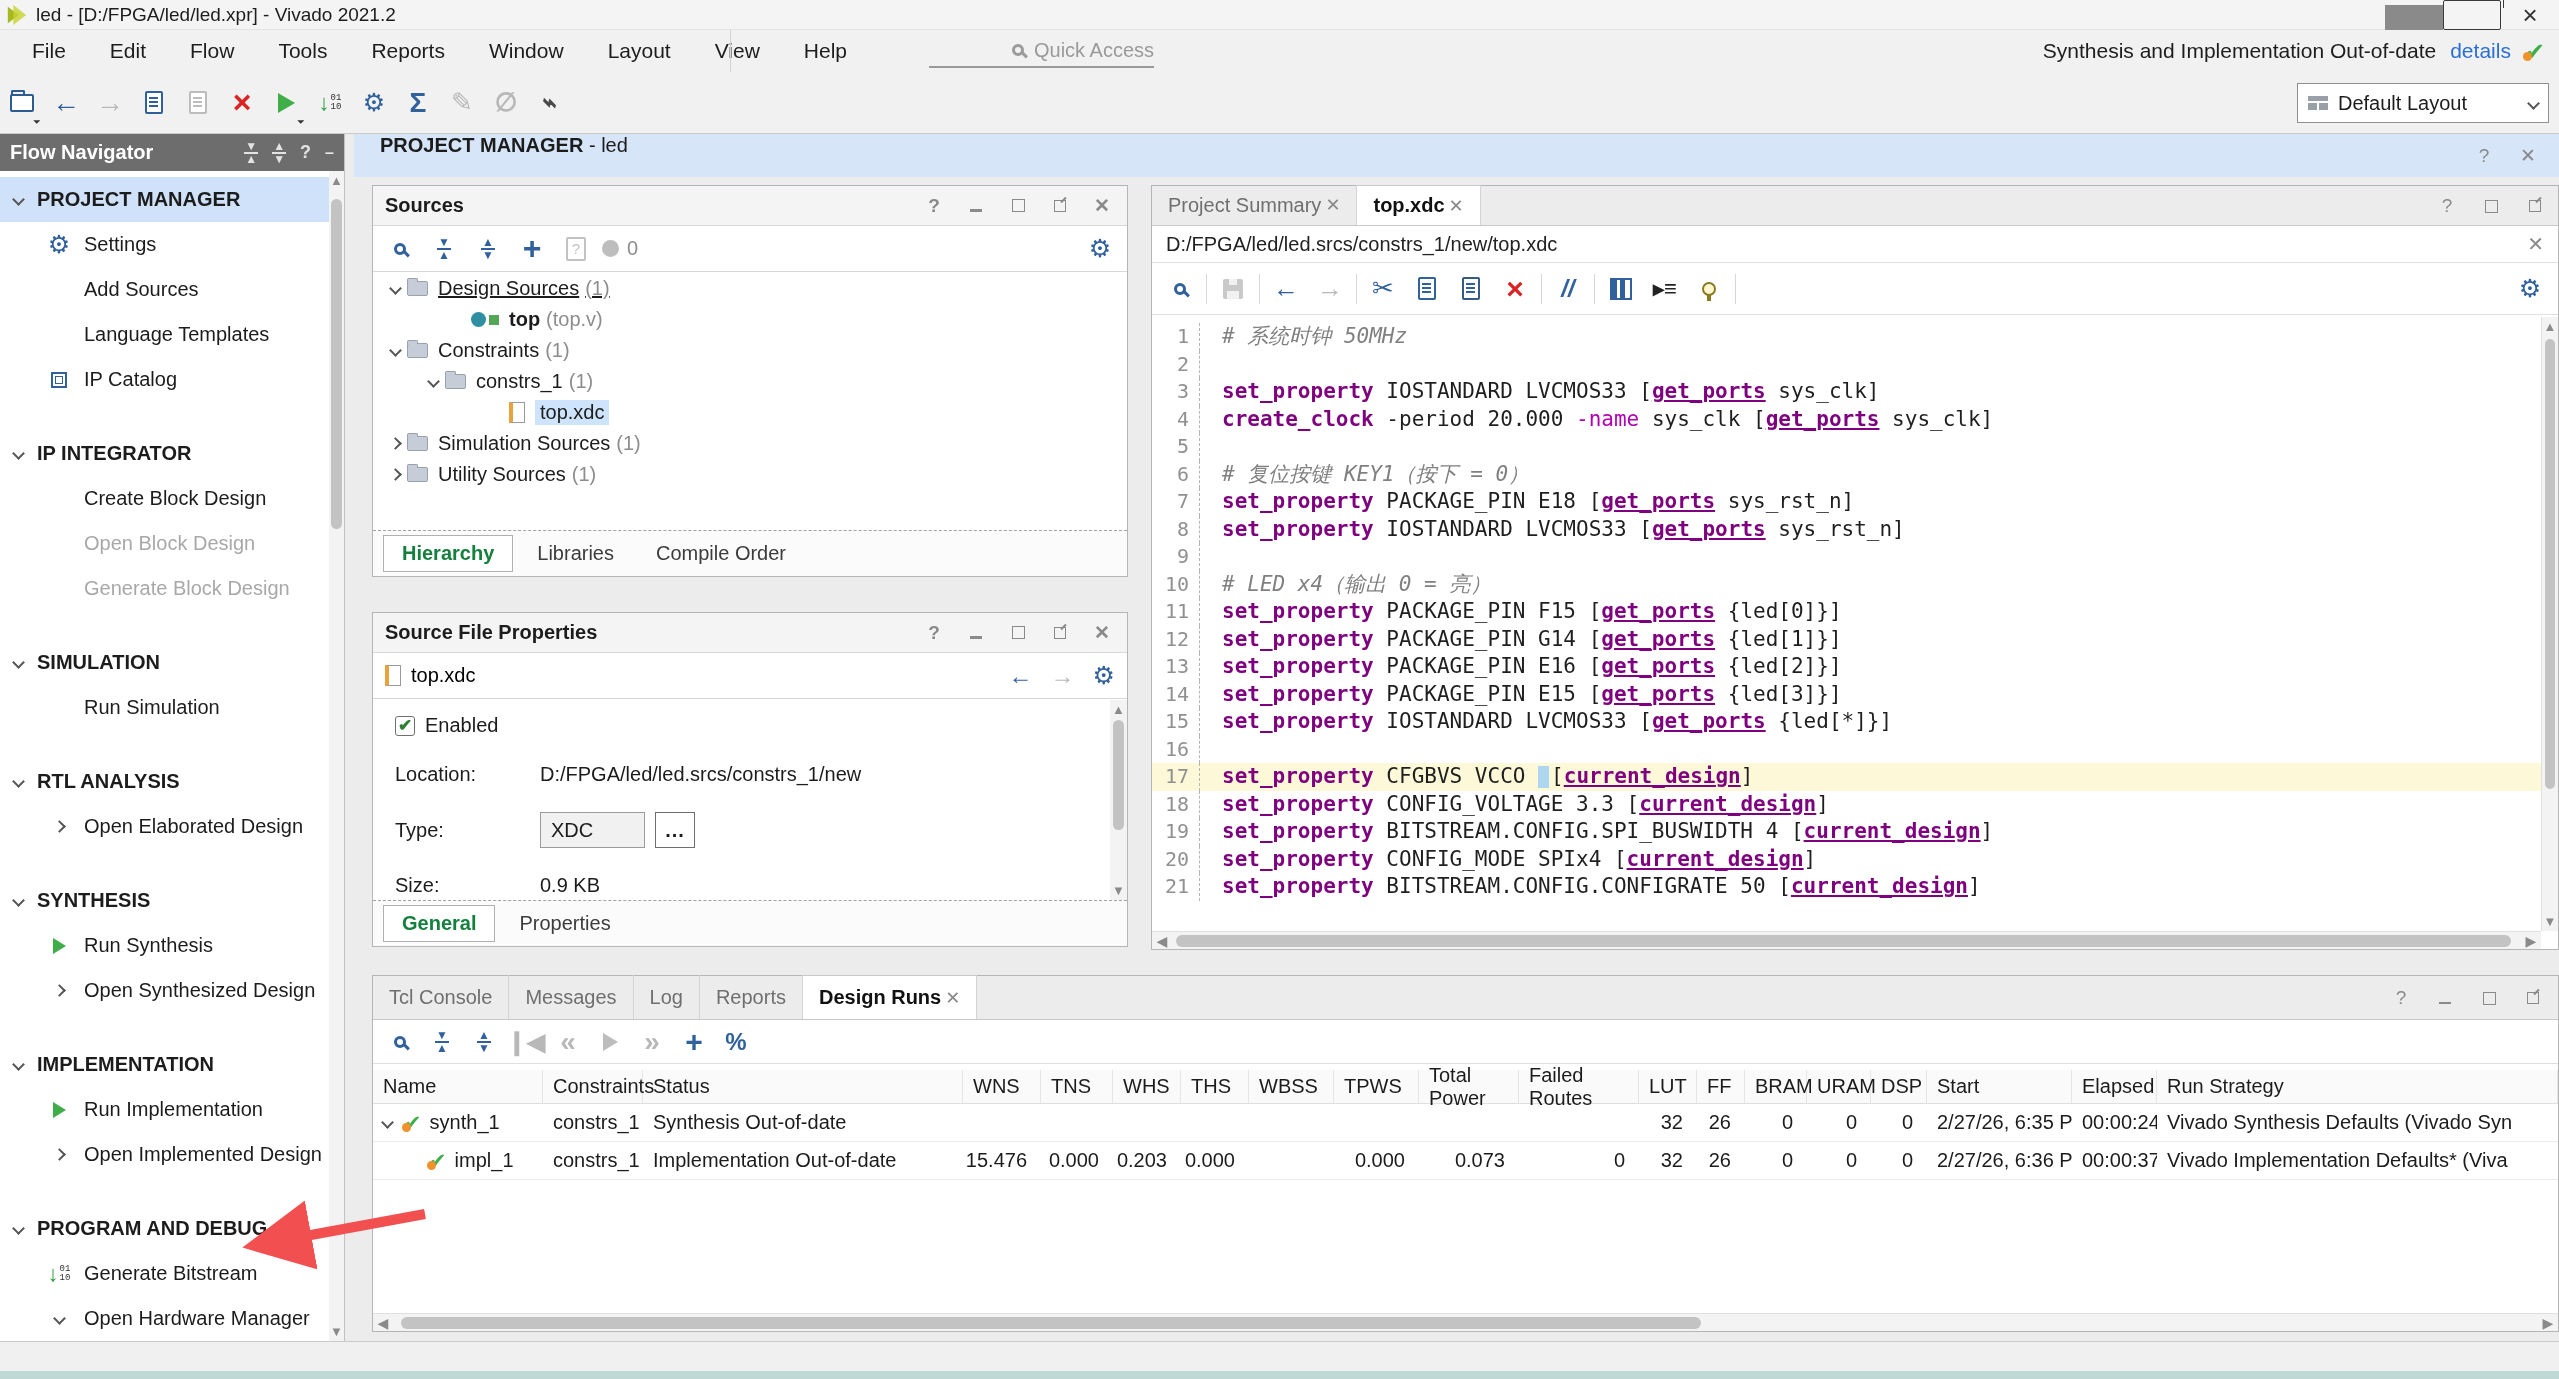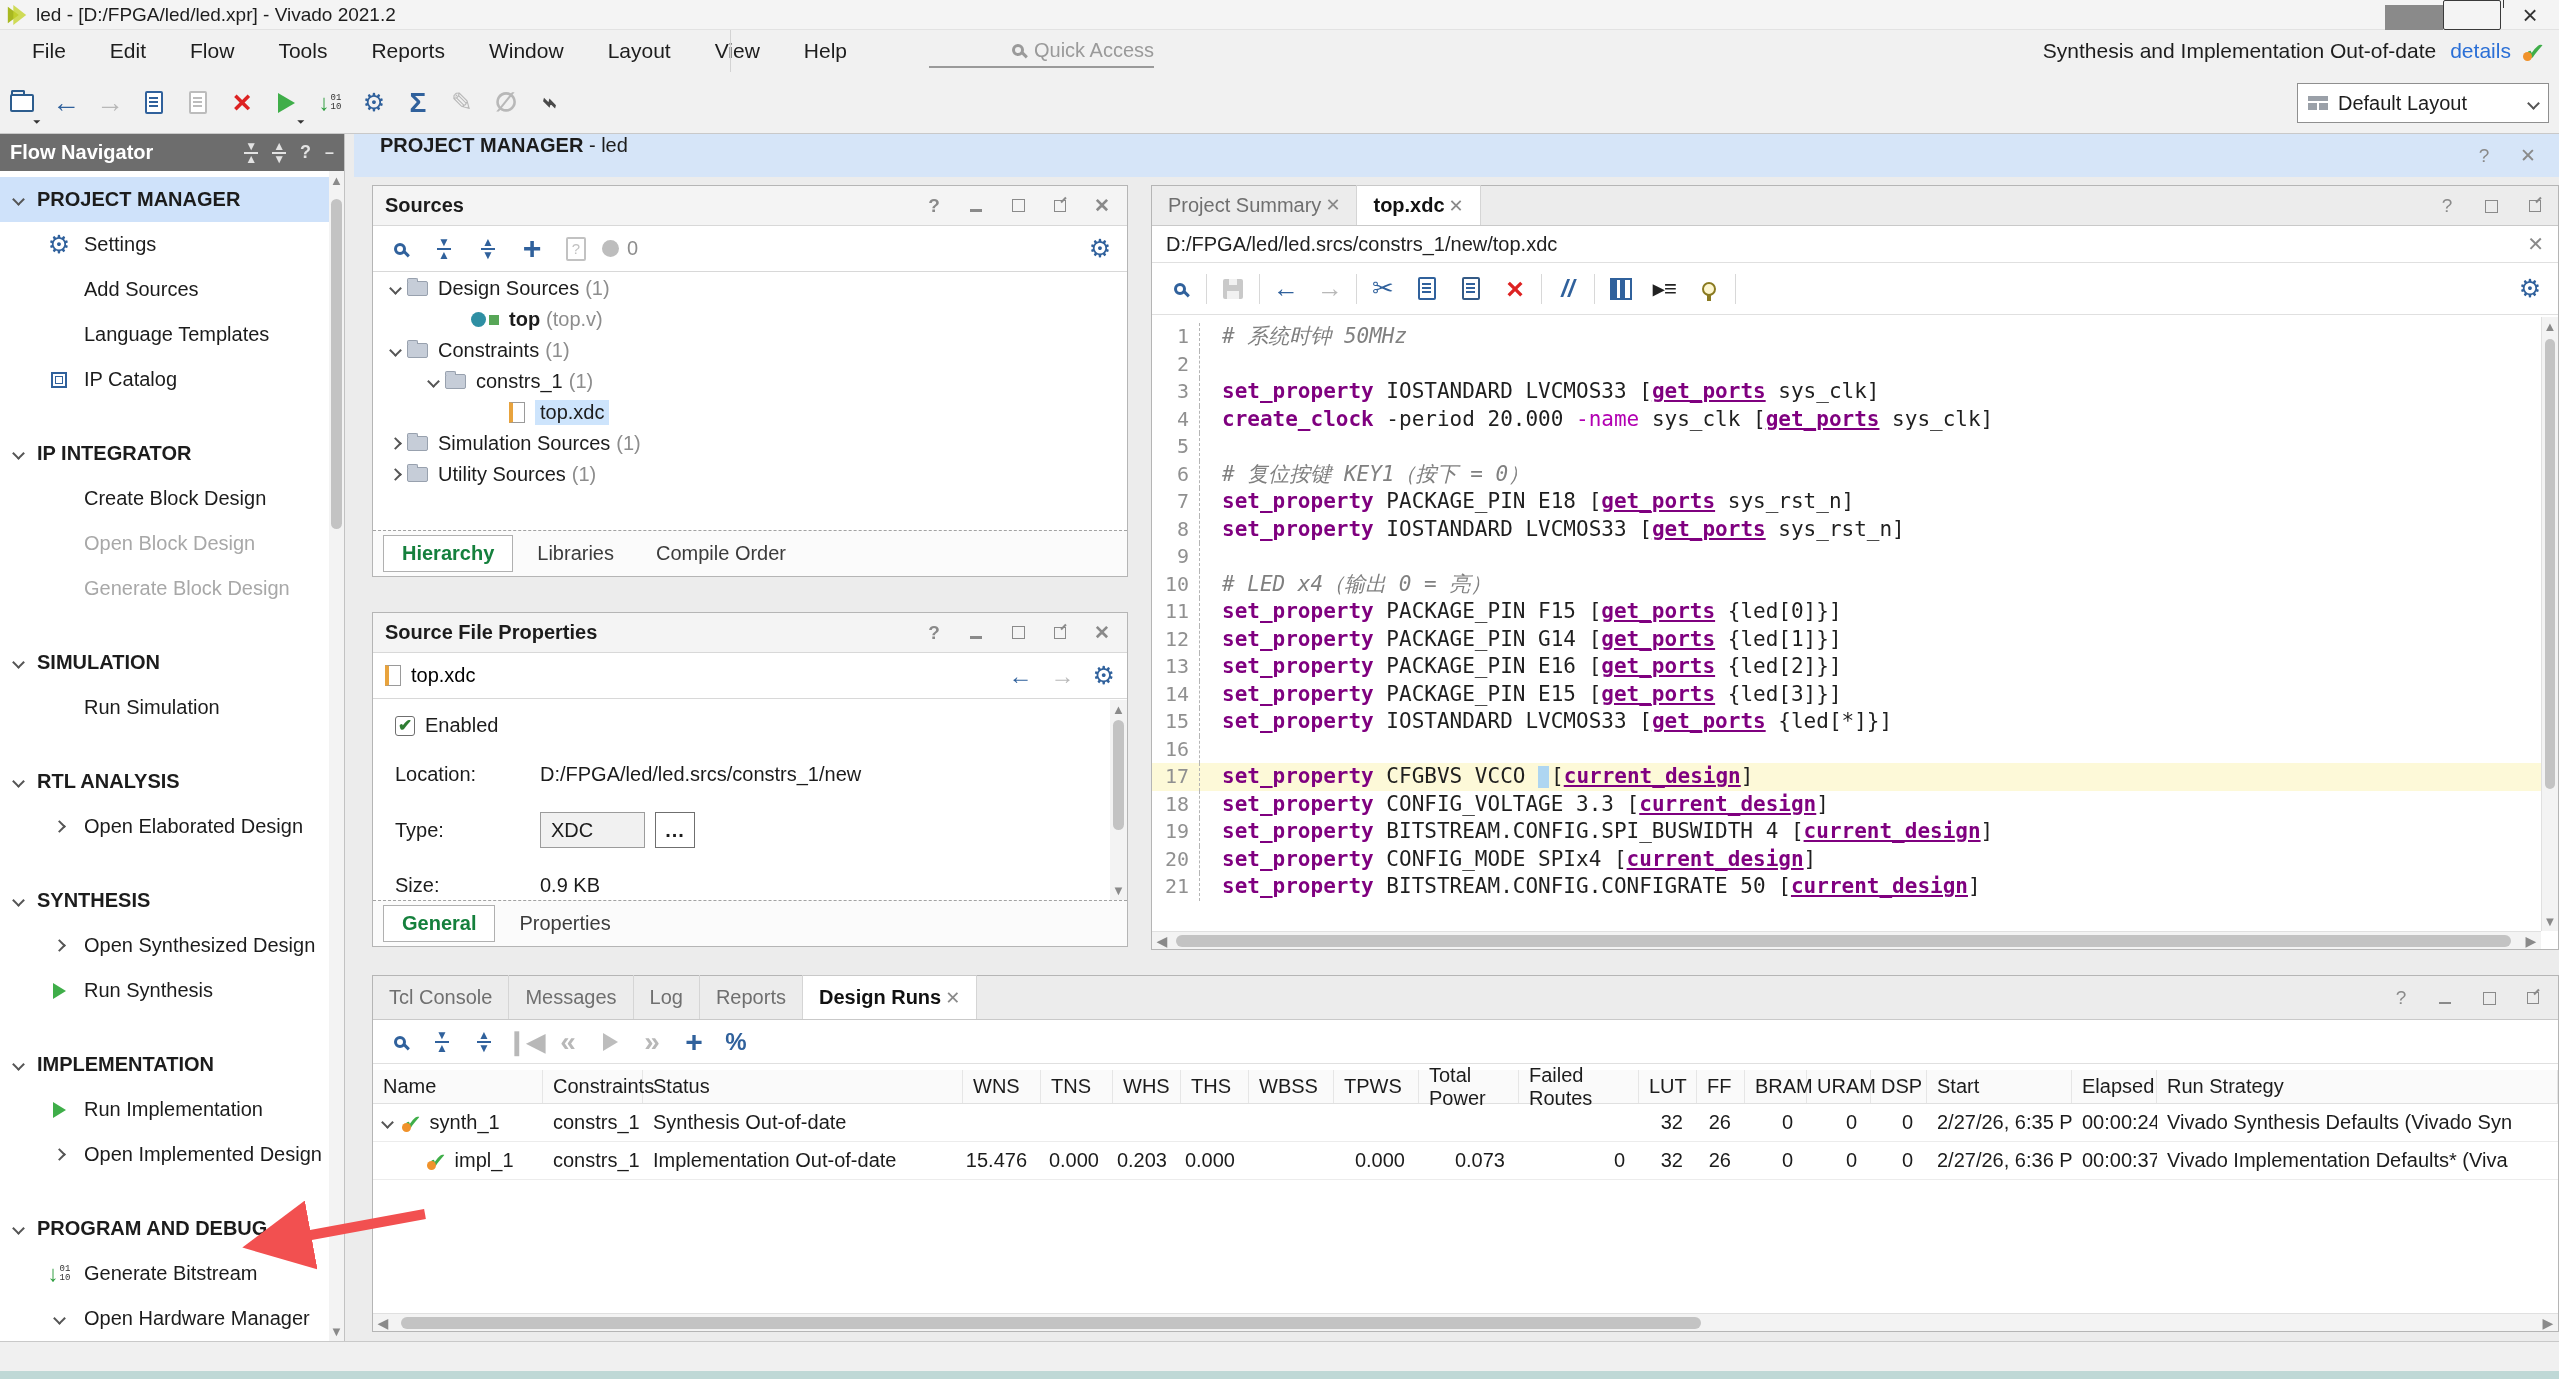--- a/index.html
+++ b/index.html
@@ -366,29 +366,29 @@
             <span class="chev right"></span>
           </span>
           <span>Open Elaborated Design</span>
         </div>
         <div class="fn-section">
           <span class="chev down"></span>
           <span class="fn-sec-label">SYNTHESIS</span>
         </div>
         <div class="fn-item">
           <span class="islot">
+            <span class="tri-green small"></span>
+          </span>
+          <span>Run Synthesis</span>
+        </div>
+        <div class="fn-item">
+          <span class="islot">
             <span class="chev right"></span>
           </span>
           <span>Open Synthesized Design</span>
-        </div>
-        <div class="fn-item">
-          <span class="islot">
-            <span class="tri-green small"></span>
-          </span>
-          <span>Run Synthesis</span>
         </div>
         <div class="fn-section">
           <span class="chev down"></span>
           <span class="fn-sec-label">IMPLEMENTATION</span>
         </div>
         <div class="fn-item">
           <span class="islot">
             <span class="tri-green small"></span>
           </span>
           <span>Run Implementation</span>
@@ -479,21 +479,21 @@
           </span>
         <span class="tbtn">
           <span style="width:17px;height:17px;border-radius:50%;background:#bdbdbd;display:inline-block;margin-right:8px;"></span>
           <span style="color:#8d8d8d;font-size:20px;">0</span>
         </span>
         <span class="tbtn tgear">
             <span class="gear">⚙</span>
           </span>
       </div>
       <div id="src-tree">
-          <div class="tree-row" style="padding-left: 10px;">
+          <div class="tree-row" style="padding-left: 10px; text-decoration: underline;">
             <span class="chevslot">
               <span class="chev down"></span>
             </span>
             <span class="ticon">
               <span class="folder"></span>
             </span>
             <span class="tlabel">Design Sources</span>
             <span class="suffix">(1)</span>
           </div>
           <div class="tree-row" style="padding-left: 74px;">

